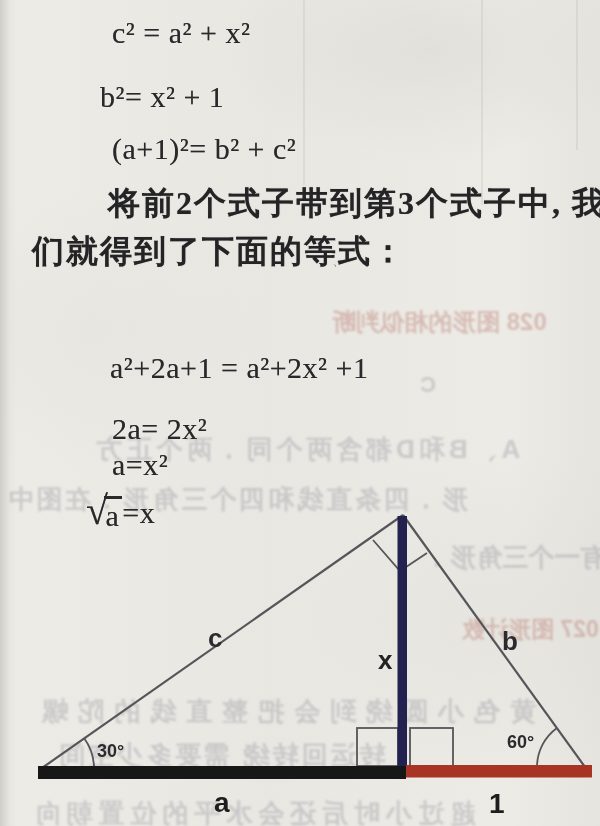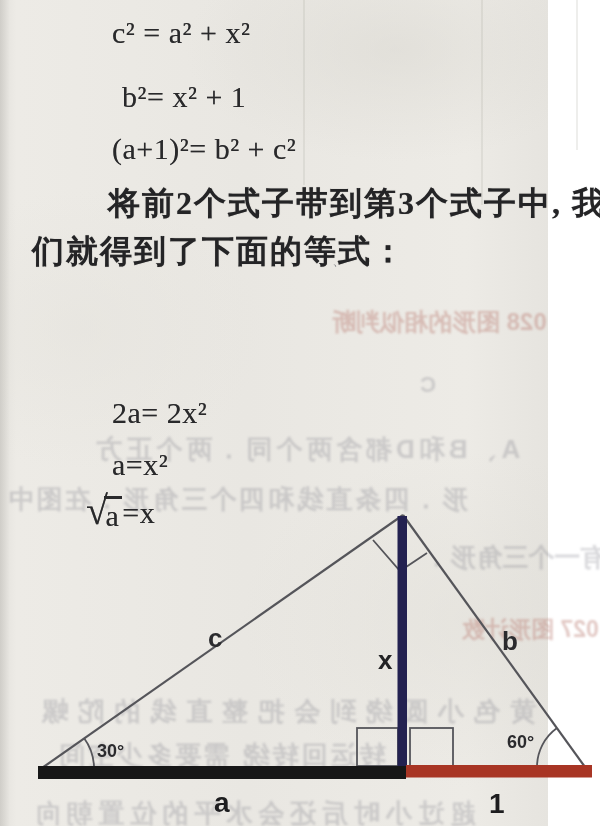--- a/index.html
+++ b/index.html
@@ -1,18 +1,18 @@
 <!DOCTYPE html>
 <html><head>
 <meta charset="utf-8">
 <style>
   html,body{margin:0;padding:0;}
   body{width:600px;height:826px;overflow:hidden;position:relative;
        font-family:"Liberation Serif", serif;}
-  .page{position:absolute;inset:0;width:548px;height:826px;
+  .page{position:absolute;inset:0;width:600px;height:826px;
     background:
       radial-gradient(ellipse 300px 160px at 72% 6%, rgba(214,212,205,.45), transparent 70%),
       radial-gradient(ellipse 260px 200px at 15% 40%, rgba(228,226,220,.5), transparent 70%),
       radial-gradient(ellipse 320px 240px at 85% 75%, rgba(220,218,211,.4), transparent 70%),
       linear-gradient(90deg,#e3e1dc 0,#edebe6 3%,#e9e7e2 45%,#edebe6 85%,#e6e4df 100%);
   }
   .edge-shade{position:absolute;left:0;top:0;width:10px;height:826px;
     background:linear-gradient(90deg,rgba(120,118,112,.18),transparent);}
   .streak{position:absolute;width:2px;background:rgba(160,158,152,.18);}
 
@@ -49,28 +49,29 @@
   <div class="ghost gray" style="left:420px;top:372px;font-size:22px">C</div>
   <div class="ghost gray" style="left:92px;top:432px;font-size:26px;letter-spacing:4px">A、B和D都含两个同．两个正方</div>
   <div class="ghost gray" style="left:4px;top:482px;font-size:26px;letter-spacing:3px">形．四条直线和四个三角形．在图中</div>
   <div class="ghost gray" style="left:424px;top:540px;font-size:26px">只有一个三角形．</div>
   <div class="ghost pink" style="left:462px;top:614px;font-size:23px">027 图形计数</div>
   <div class="ghost gray" style="left:32px;top:694px;font-size:26px;letter-spacing:10px">黄色小圆绕到会把整直线的陀螺</div>
   <div class="ghost gray" style="left:56px;top:738px;font-size:26px;letter-spacing:3px">转运回转绕 需要多少空间</div>
   <div class="ghost gray" style="left:28px;top:796px;font-size:26px;letter-spacing:6px">超过小时后还会水平的位置朝向</div>
 
   <div class="eq" style="left:112px;top:16px">c² = a² + x²</div>
-  <div class="eq" style="left:122px;top:80px">b²= x² + 1</div>
+  <div class="eq" style="left:100px;top:80px">b²= x² + 1</div>
   <div class="eq" style="left:112px;top:132px">(a+1)²= b² + c²</div>
 
   <div class="cjk" style="left:108px;top:182px">将前2个式子带到第3个式子中, 我</div>
   <div class="cjk" style="left:32px;top:230px">们就得到了下面的等式：</div>
   <div class="stray" style="left:332px;top:252px">、</div>
 
-  <div class="eq" style="left:112px;top:396px">2a= 2x²</div>
+  <div class="eq" style="left:110px;top:351px">a²+2a+1 = a²+2x² +1</div>
+  <div class="eq" style="left:112px;top:412px">2a= 2x²</div>
   <div class="eq" style="left:112px;top:448px">a=x²</div>
   <div class="eq sqrt-row" style="left:86px;top:496px">
     <span class="rad">√</span>
       <span class="vinc">a</span>
       <span>=x</span>
   </div>
 
   <svg width="600" height="826" viewBox="0 0 600 826" style="position:absolute;left:0;top:0">
 
     <line x1="42" y1="768" x2="403" y2="515" stroke="#55555a" stroke-width="2.2"></line>

